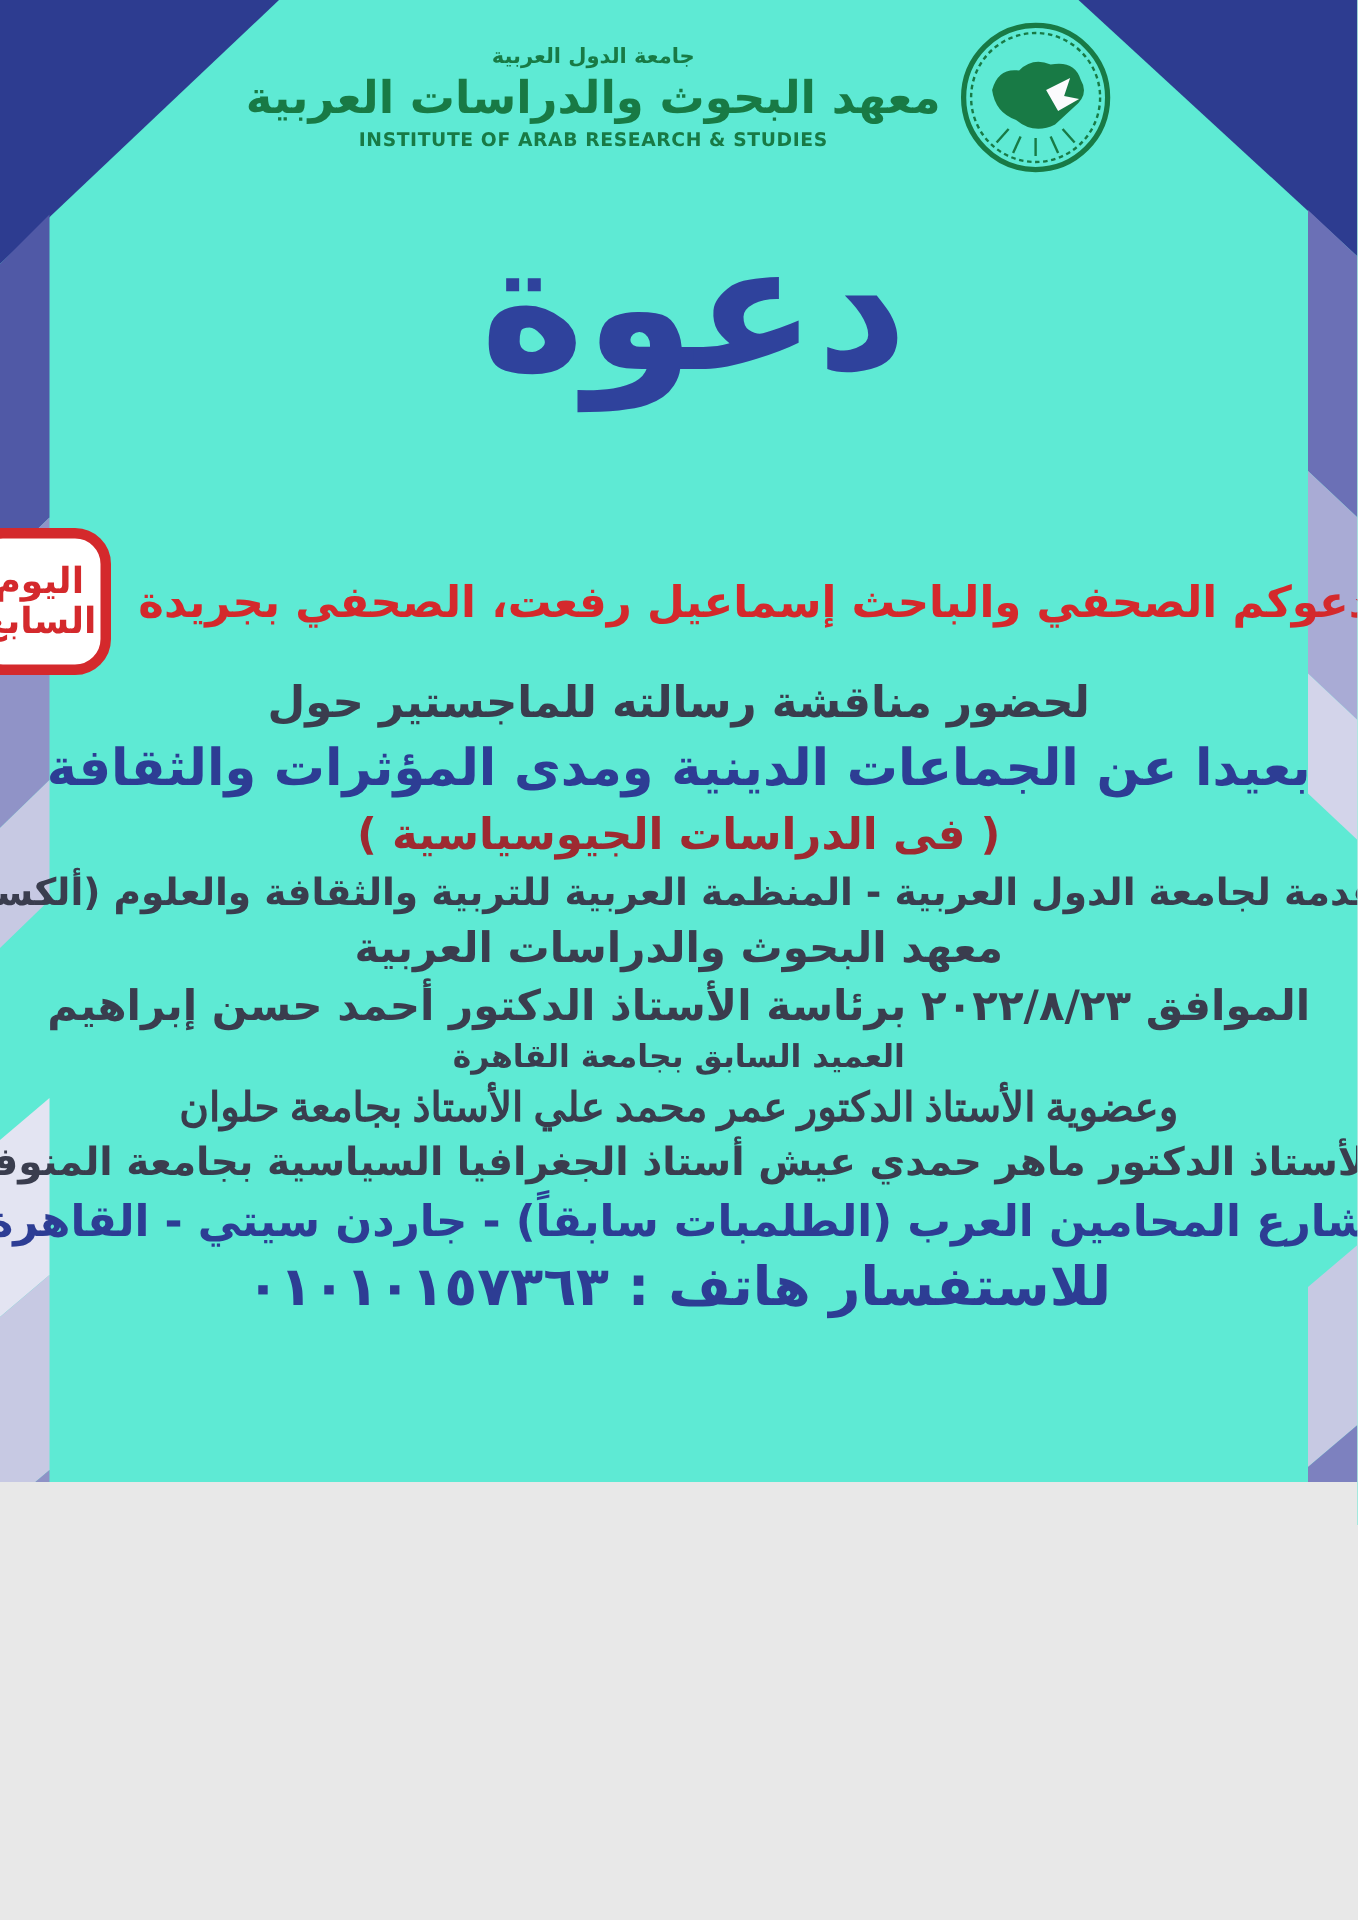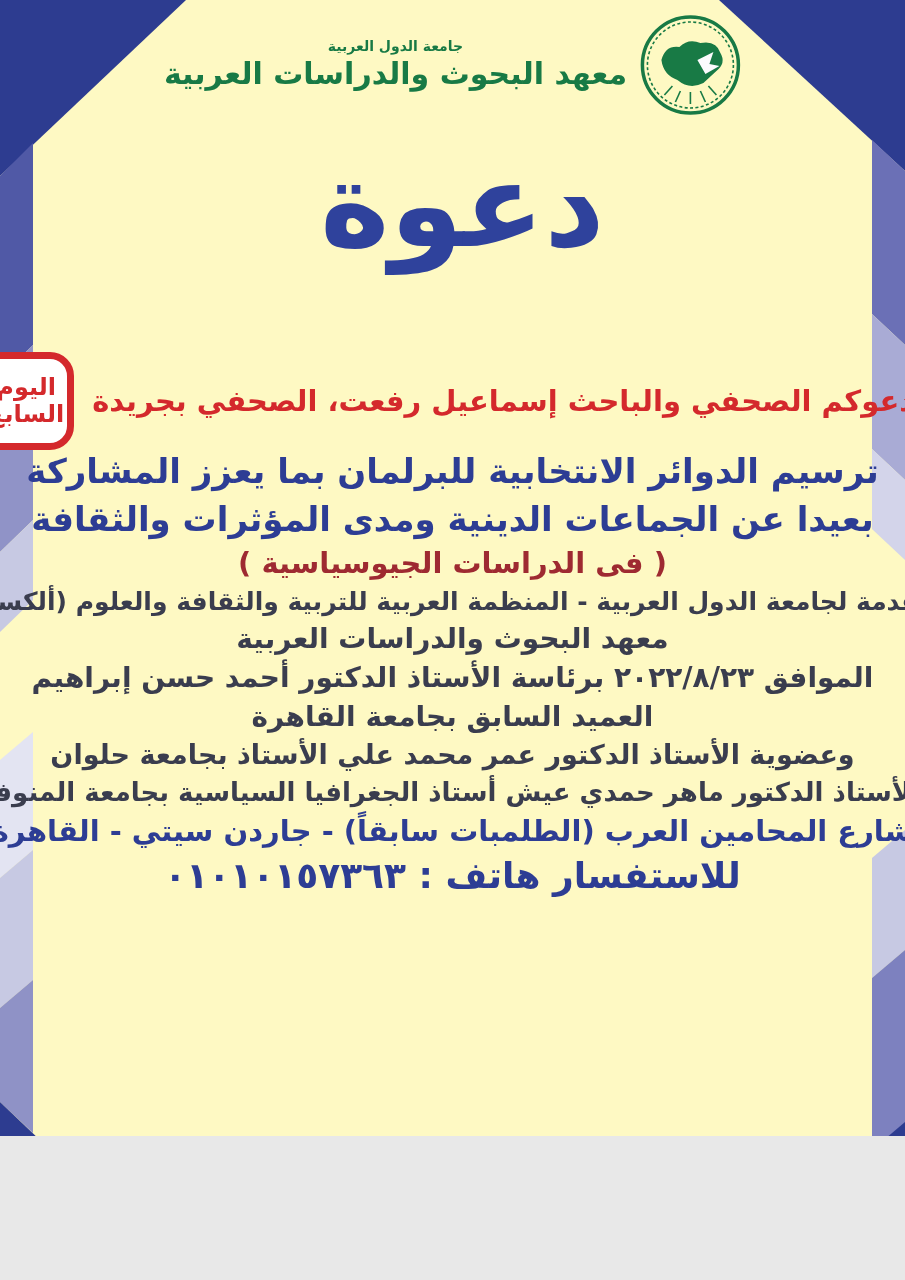--- a/index.html
+++ b/index.html
@@ -1,18 +1,18 @@
 <!DOCTYPE html>
 <html lang="ar"><head>
 <meta charset="utf-8">
 <style>
   html,body { margin:0; padding:0; background:#e8e8e8; }
   .page {
-    position:relative; width:905px; height:1136px; margin:0 auto;
-    background:#fef9c3; overflow:hidden;
+    position:relative; width:905px; height:988px; margin:0 auto;
+    background:#5eead4; overflow:hidden;
     font-family:"DejaVu Sans", sans-serif;
   }
   .bg { position:absolute; top:0; left:0; }
 
   
   .org-header {
     position:absolute; top:14px; left:50%; transform:translateX(-50%);
     display:flex; align-items:center; gap:12px;
   }
   .org-text { text-align:center; color:#187a45; direction:rtl; }
@@ -53,22 +53,22 @@
   .maroon { color:#9e2a31; }
 
   .purpose  { font-size:29px; margin-top:0; }
   .title1   { font-size:34px; margin-top:10px; }
   .title2   { font-size:34px; margin-top:7px; }
   .field    { font-size:29px; margin-top:10px;text-align:center; }
   .alecso   { font-size:25px; margin-top:18px; }
   .inst     { font-size:28px; margin-top:13px; }
   .session  { font-size:28px; margin-top:19px; }
   .datech   { font-size:28px; margin-top:7px; }
-  .chair    { font-size:28px; margin-top:7px; }
-  .member1  { font-size:27px; margin-top:13px; }
+  .chair    { font-size:21px; margin-top:7px; }
+  .member1  { font-size:27px; margin-top:13px;font-family:Liberation Serif, serif; }
   .member2  { font-size:26px; margin-top:7px; }
   .address  { font-size:29px; margin-top:53px; }
   .phone    { font-size:36px; margin-top:13px; }
 </style>
 </head>
 <body>
 
 <div class="page">
 
   <svg class="bg" width="905" height="1280" viewBox="0 0 905 1280" aria-hidden="true">
@@ -90,20 +90,21 @@
 
     <polygon points="872,858 905,830 905,950 872,978" fill="#c7c9e3"></polygon>
     <polygon points="872,978 905,950 905,1123 872,1151" fill="#7d81bf"></polygon>
     <polygon points="719,1280 905,1122 905,1280" fill="#2d3c90"></polygon>
   </svg>
 
   <header class="org-header">
     <div class="org-text">
       <div class="org-small">جامعة الدول العربية</div>
       <div class="org-main">معهد البحوث والدراسات العربية</div>
+      <div class="org-en">INSTITUTE OF ARAB RESEARCH &amp; STUDIES</div>
     </div>
     <div class="emblem">
       <svg width="102" height="102" viewBox="0 0 102 102">
         <circle cx="51" cy="51" r="48" fill="none" stroke="#187a45" stroke-width="3.5"></circle>
         <circle cx="51" cy="51" r="43" fill="none" stroke="#187a45" stroke-width="1.6" stroke-dasharray="3 2.4"></circle>
         <path d="M22,46 Q26,31 40,33 Q49,24 61,29 Q77,26 81,39 Q87,49 77,57 L64,69 Q50,76 38,66 Q24,61 22,46 Z" fill="#187a45"></path>
         <path d="M58,46 L74,38 L70,50 L80,52 L66,60 Z" fill="#fbfbfd"></path>
         <g stroke="#187a45" stroke-width="1.6">
           <line x1="51" y1="78" x2="51" y2="90"></line>
           <line x1="41" y1="77" x2="36" y2="88"></line>
@@ -119,21 +120,21 @@
 
   <div class="invite-row">
     <span class="invite-text">يدعوكم الصحفي والباحث إسماعيل رفعت، الصحفي بجريدة</span>
     <div class="youm7">
       <span>اليوم</span>
       <span>السابع</span>
     </div>
   </div>
 
   <main class="content">
-    <p class="blue title1">ترسيم الدوائر الانتخابية للبرلمان بما يعزز المشاركة</p>
+    <p class="dark purpose">لحضور مناقشة رسالته للماجستير حول</p>
     <p class="blue title2">بعيدا عن الجماعات الدينية ومدى المؤثرات والثقافة</p>
     <p class="maroon field">( فى الدراسات الجيوسياسية )</p>
     <p class="dark alecso">مقدمة لجامعة الدول العربية - المنظمة العربية للتربية والثقافة والعلوم (ألكسو)</p>
     <p class="dark inst">معهد البحوث والدراسات العربية</p>
     <p class="dark datech">الموافق ٢٠٢٢/٨/٢٣ برئاسة الأستاذ الدكتور أحمد حسن إبراهيم</p>
     <p class="dark chair">العميد السابق بجامعة القاهرة</p>
     <p class="dark member1">وعضوية الأستاذ الدكتور عمر محمد علي الأستاذ بجامعة حلوان</p>
     <p class="dark member2">والأستاذ الدكتور ماهر حمدي عيش أستاذ الجغرافيا السياسية بجامعة المنوفية</p>
     <p class="blue address">شارع المحامين العرب (الطلمبات سابقاً) - جاردن سيتي - القاهرة</p>
     <p class="blue phone">للاستفسار هاتف : ٠١٠١٠١٥٧٣٦٣</p>

